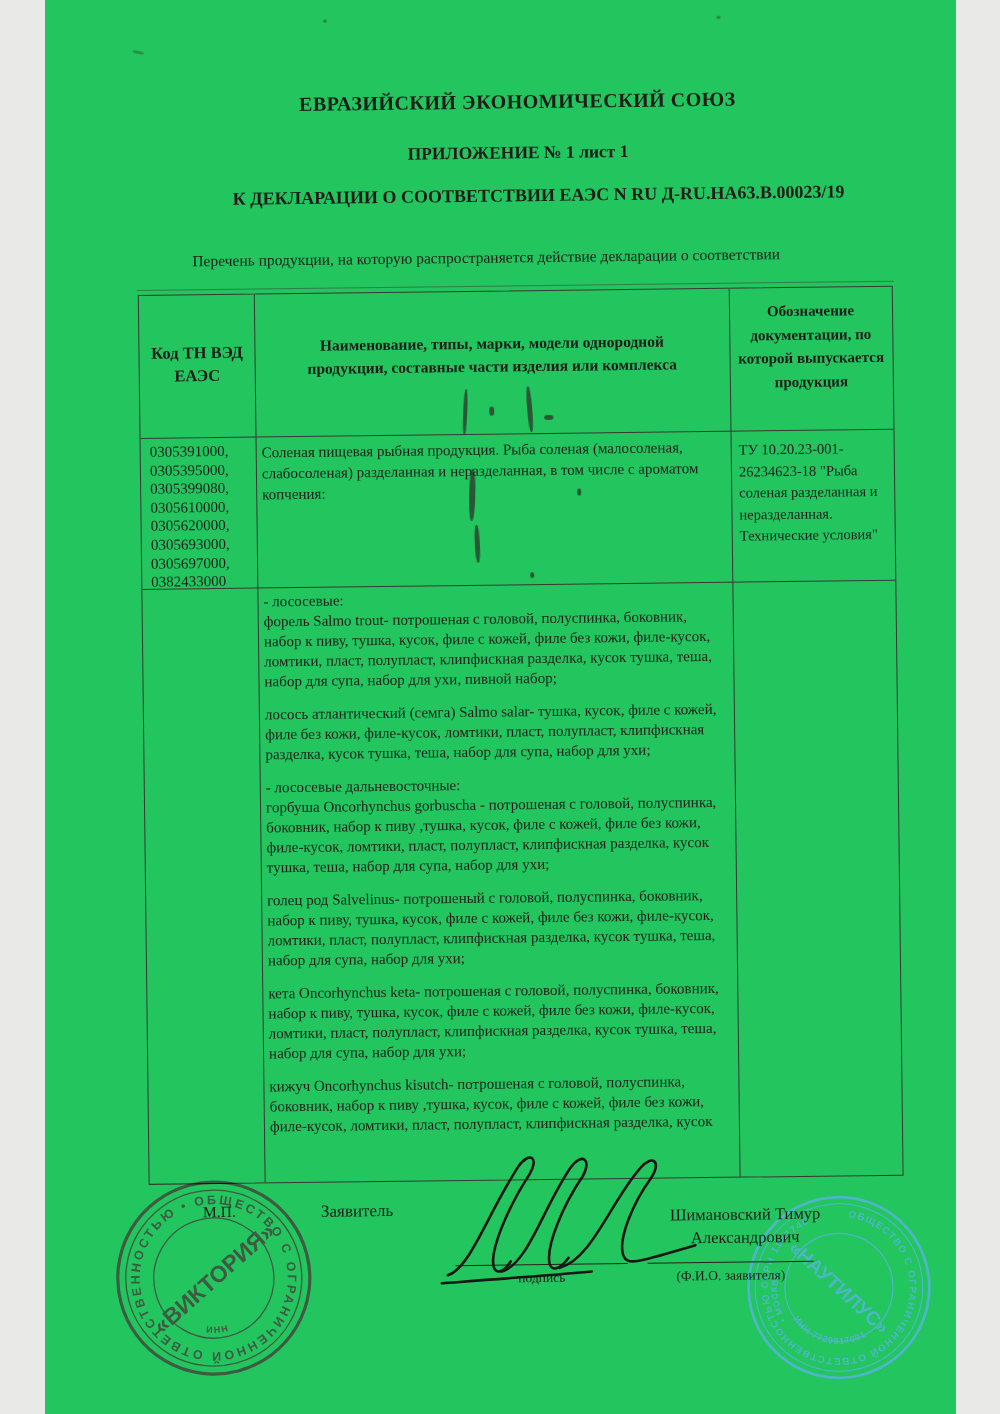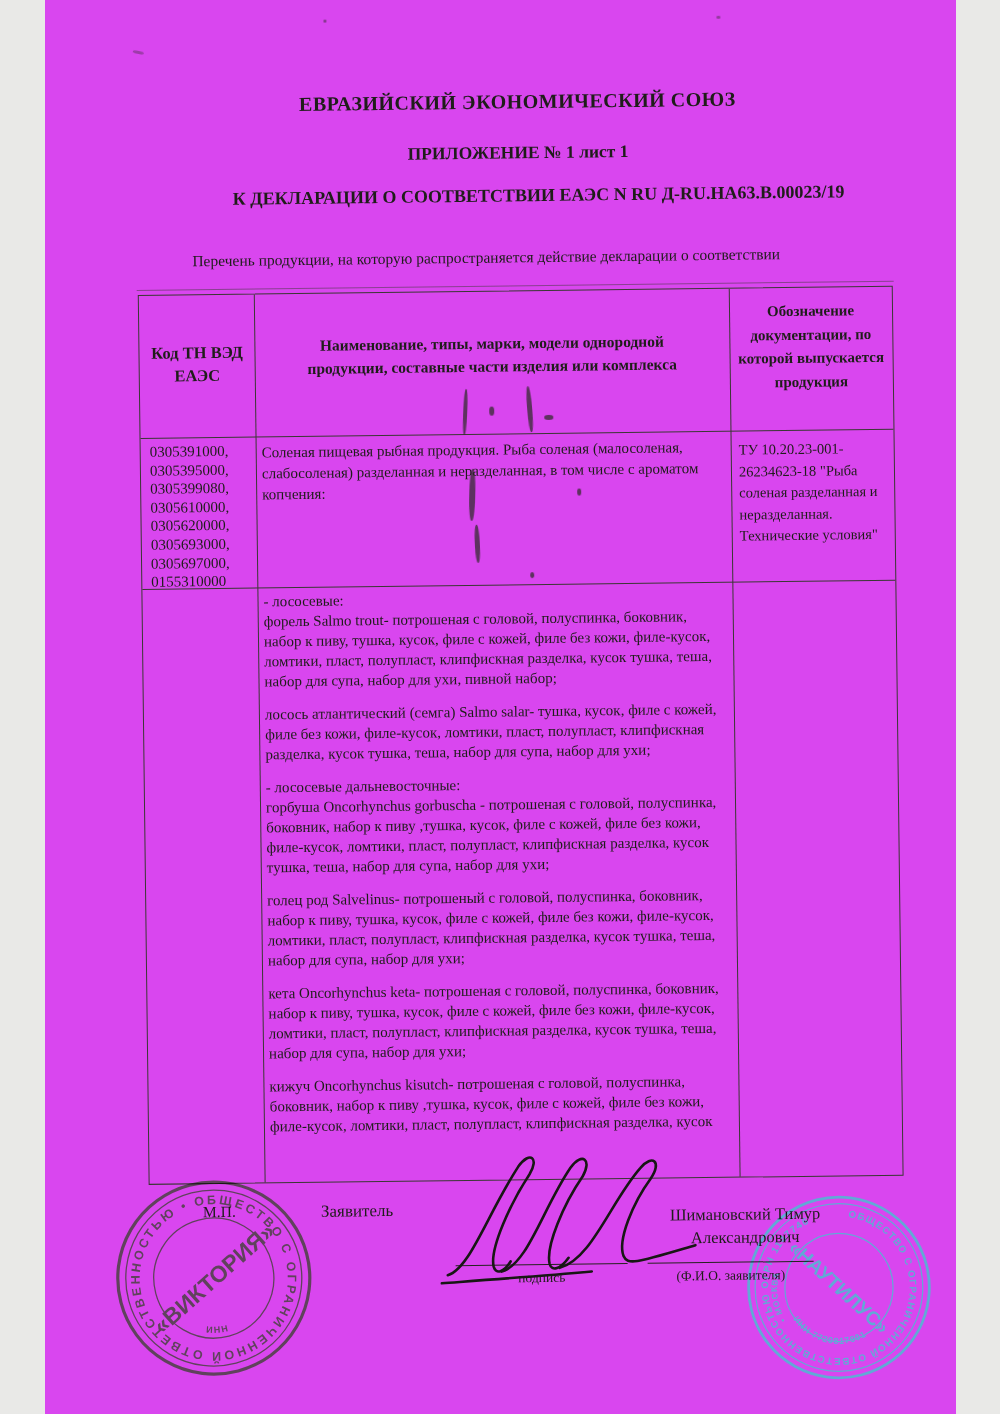--- a/index.html
+++ b/index.html
@@ -1,16 +1,16 @@
 <!DOCTYPE html>
 <html><head>
 <meta charset="utf-8">
 <style>
   html,body{margin:0;padding:0;background:#e9e9e7;}
-  .page{position:relative;width:911px;height:1414px;margin:0 auto;background:#d946ef;
+  .page{position:relative;width:911px;height:1414px;margin:0 auto;background:#22c55e;
         font-family:"Liberation Serif","DejaVu Serif",serif;color:#1f1d1a;overflow:hidden;}
   .tilt{position:absolute;left:0;top:0;width:1000px;height:1414px;transform:rotate(-0.7deg);transform-origin:500px 720px;}
 
   .h1{position:absolute;left:0;top:90px;width:960px;text-align:center;font-size:20px;font-weight:bold;letter-spacing:.5px;}
   .h2{position:absolute;left:0;top:142px;width:960px;text-align:center;font-size:17.5px;font-weight:bold;}
   .h3{position:absolute;left:0;top:185px;width:1000px;text-align:center;font-size:18px;font-weight:bold;}
   .intro{position:absolute;left:153px;top:248px;width:700px;font-size:15.5px;}
 
   .table{position:absolute;left:98px;top:290px;width:753px;height:888px;border:1.6px solid #3a3833;}
   .table::before{content:'';position:absolute;left:-2px;right:-2px;top:-6px;border-top:1px solid rgba(60,58,52,.5);}
@@ -86,21 +86,21 @@
       <div class="cell th c-doc-h">Обозначение документации, по которой выпускается продукция</div>
 
       <div class="cell c-codes">
         <div>0305391000,</div>
         <div>0305395000,</div>
         <div>0305399080,</div>
         <div>0305610000,</div>
         <div>0305620000,</div>
         <div>0305693000,</div>
         <div>0305697000,</div>
-        <div>0155310000</div>
+        <div>0382433000</div>
       </div>
 
       <div class="cell c-desc">Соленая пищевая рыбная продукция. Рыба соленая (малосоленая, слабосоленая) разделанная и неразделанная, в том числе с ароматом копчения:</div>
       <div class="cell c-doc">ТУ 10.20.23-001-26234623-18 "Рыба соленая разделанная и неразделанная. Технические условия"</div>
 
       <div class="cell c-products">
         <p class="head">- лососевые:</p>
         <p>форель Salmo trout- потрошеная с головой, полуспинка, боковник, набор к пиву, тушка, кусок, филе с кожей, филе без кожи, филе-кусок, ломтики, пласт, полупласт, клипфискная разделка, кусок тушка, теша, набор для супа, набор для ухи, пивной набор;</p>
         <p>лосось атлантический (семга) Salmo salar- тушка, кусок, филе с кожей, филе без кожи, филе-кусок, ломтики, пласт, полупласт, клипфискная разделка, кусок тушка, теша, набор для супа, набор для ухи;</p>
         <p class="head">- лососевые дальневосточные:</p>

